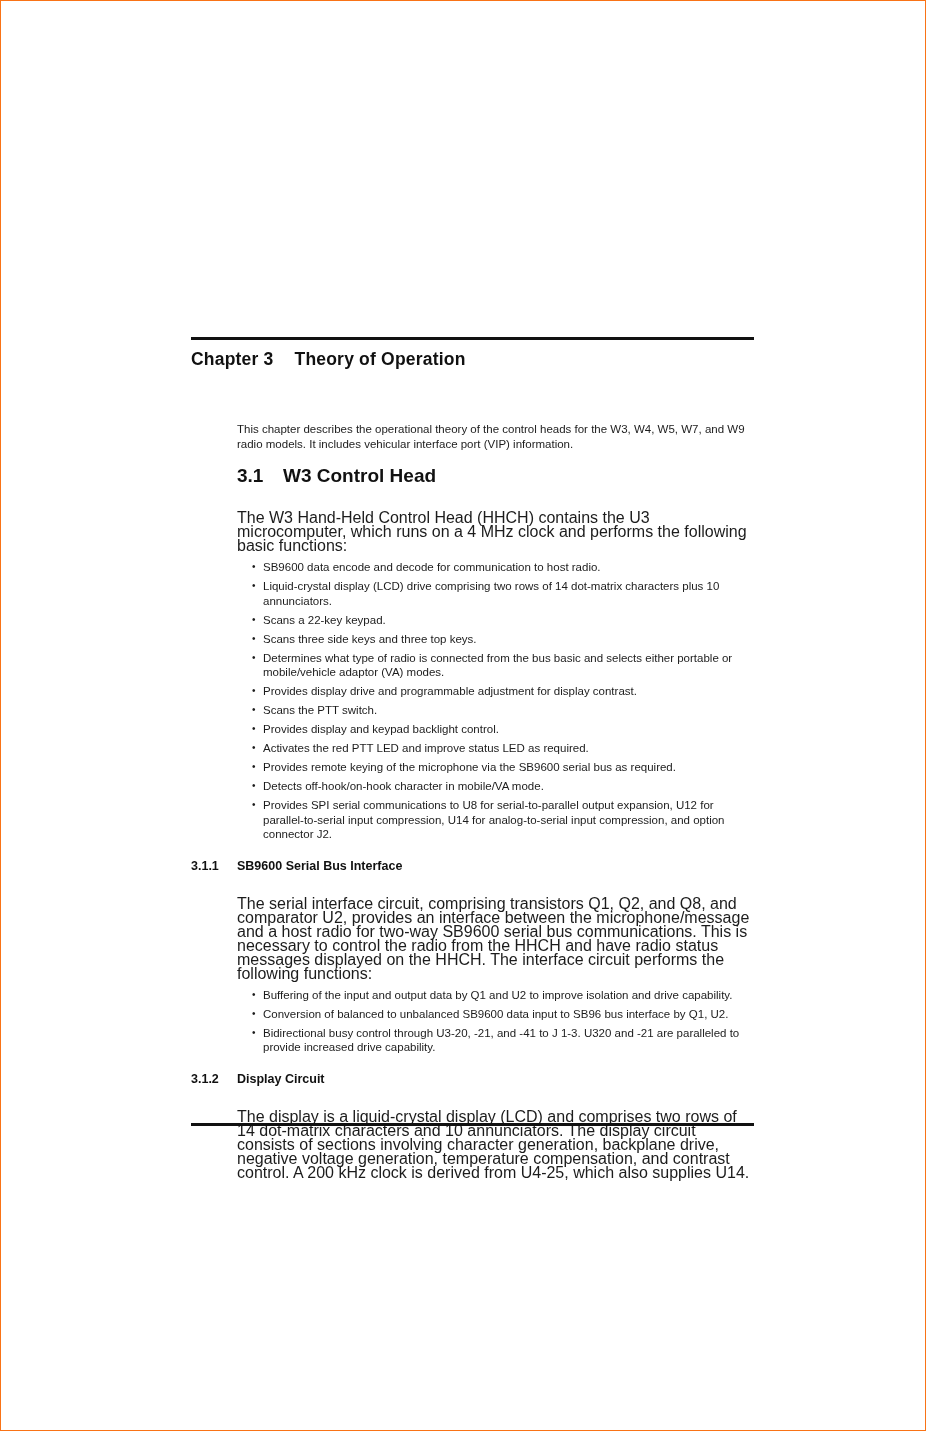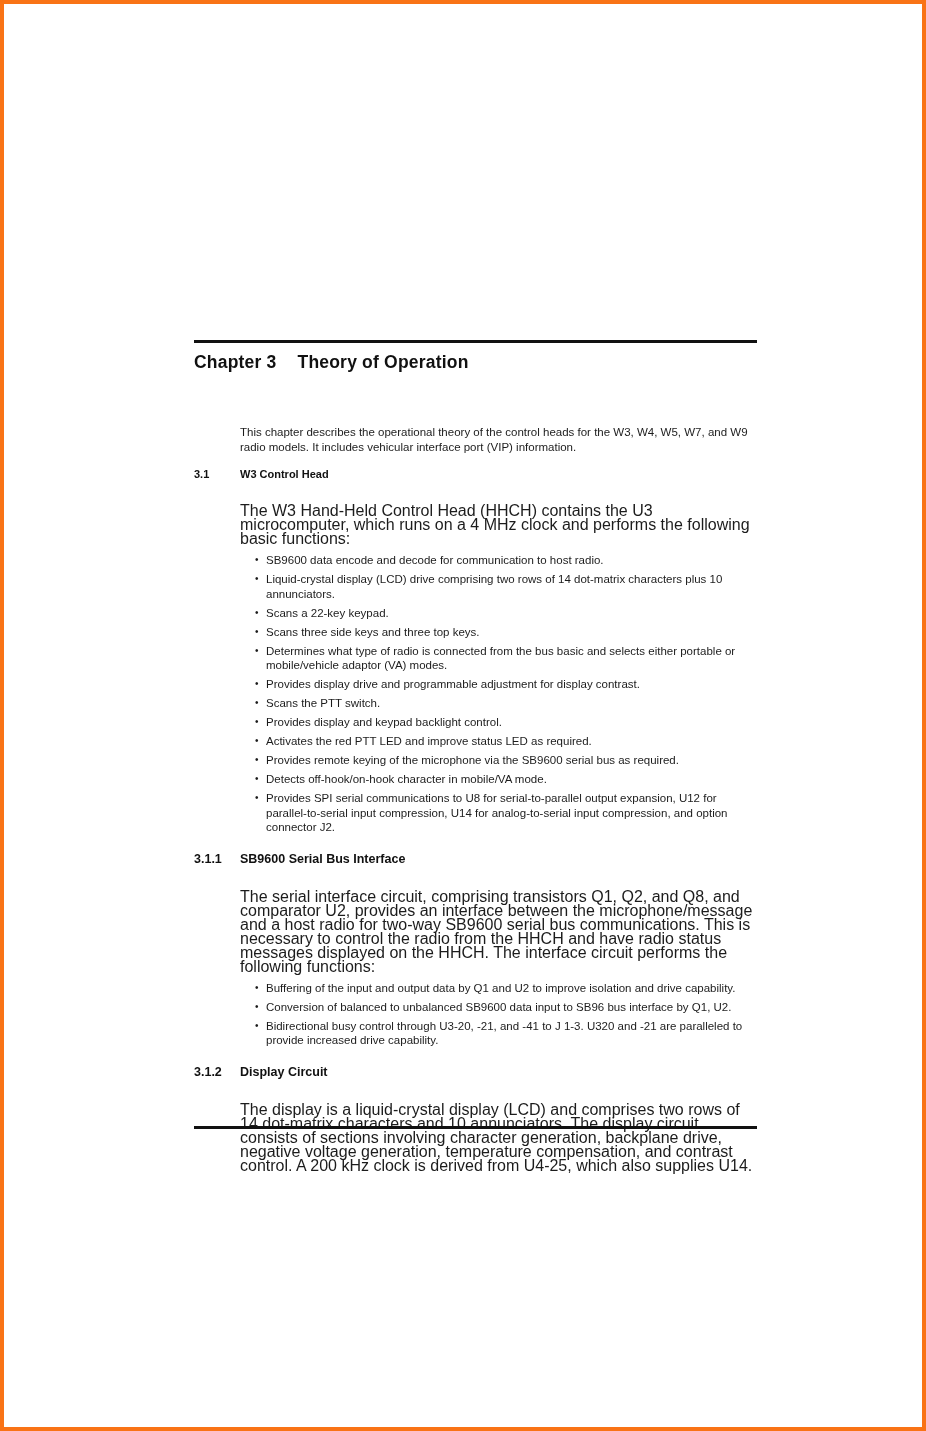--- a/index.html
+++ b/index.html
@@ -5,21 +5,21 @@
   html, body {
     margin: 0;
     padding: 0;
     background: #ffffff;
   }
   .page {
     position: relative;
     width: 926px;
     height: 1431px;
     background: #ffffff;
-    border: 4px solid #f97316;
+    border: 1px solid #f97316;
     box-sizing: border-box;
     font-family: "Liberation Sans", "DejaVu Sans", sans-serif;
     color: #1c1c1c;
     overflow: hidden;
   }
   .content {
     position: absolute;
     left: 190px;
     top: 336px;
     width: 563px;
@@ -53,22 +53,23 @@
     line-height: 14.5px;
     width: 517px;
   }
   .sec-heading {
     display: flex;
     align-items: baseline;
     font-weight: bold;
     color: #111111;
   }
   .sec-heading.top {
-    font-size: 11px;
+    font-size: 19px;
     margin-top: 14px;
+    margin-left: 46px;
   }
   .sec-heading.sub {
     font-size: 12.5px;
     margin-top: 17px;
   }
   .sec-num {
     flex: 0 0 46px;
   }
   .sec-body {
     margin: 24px 0 0 46px;

